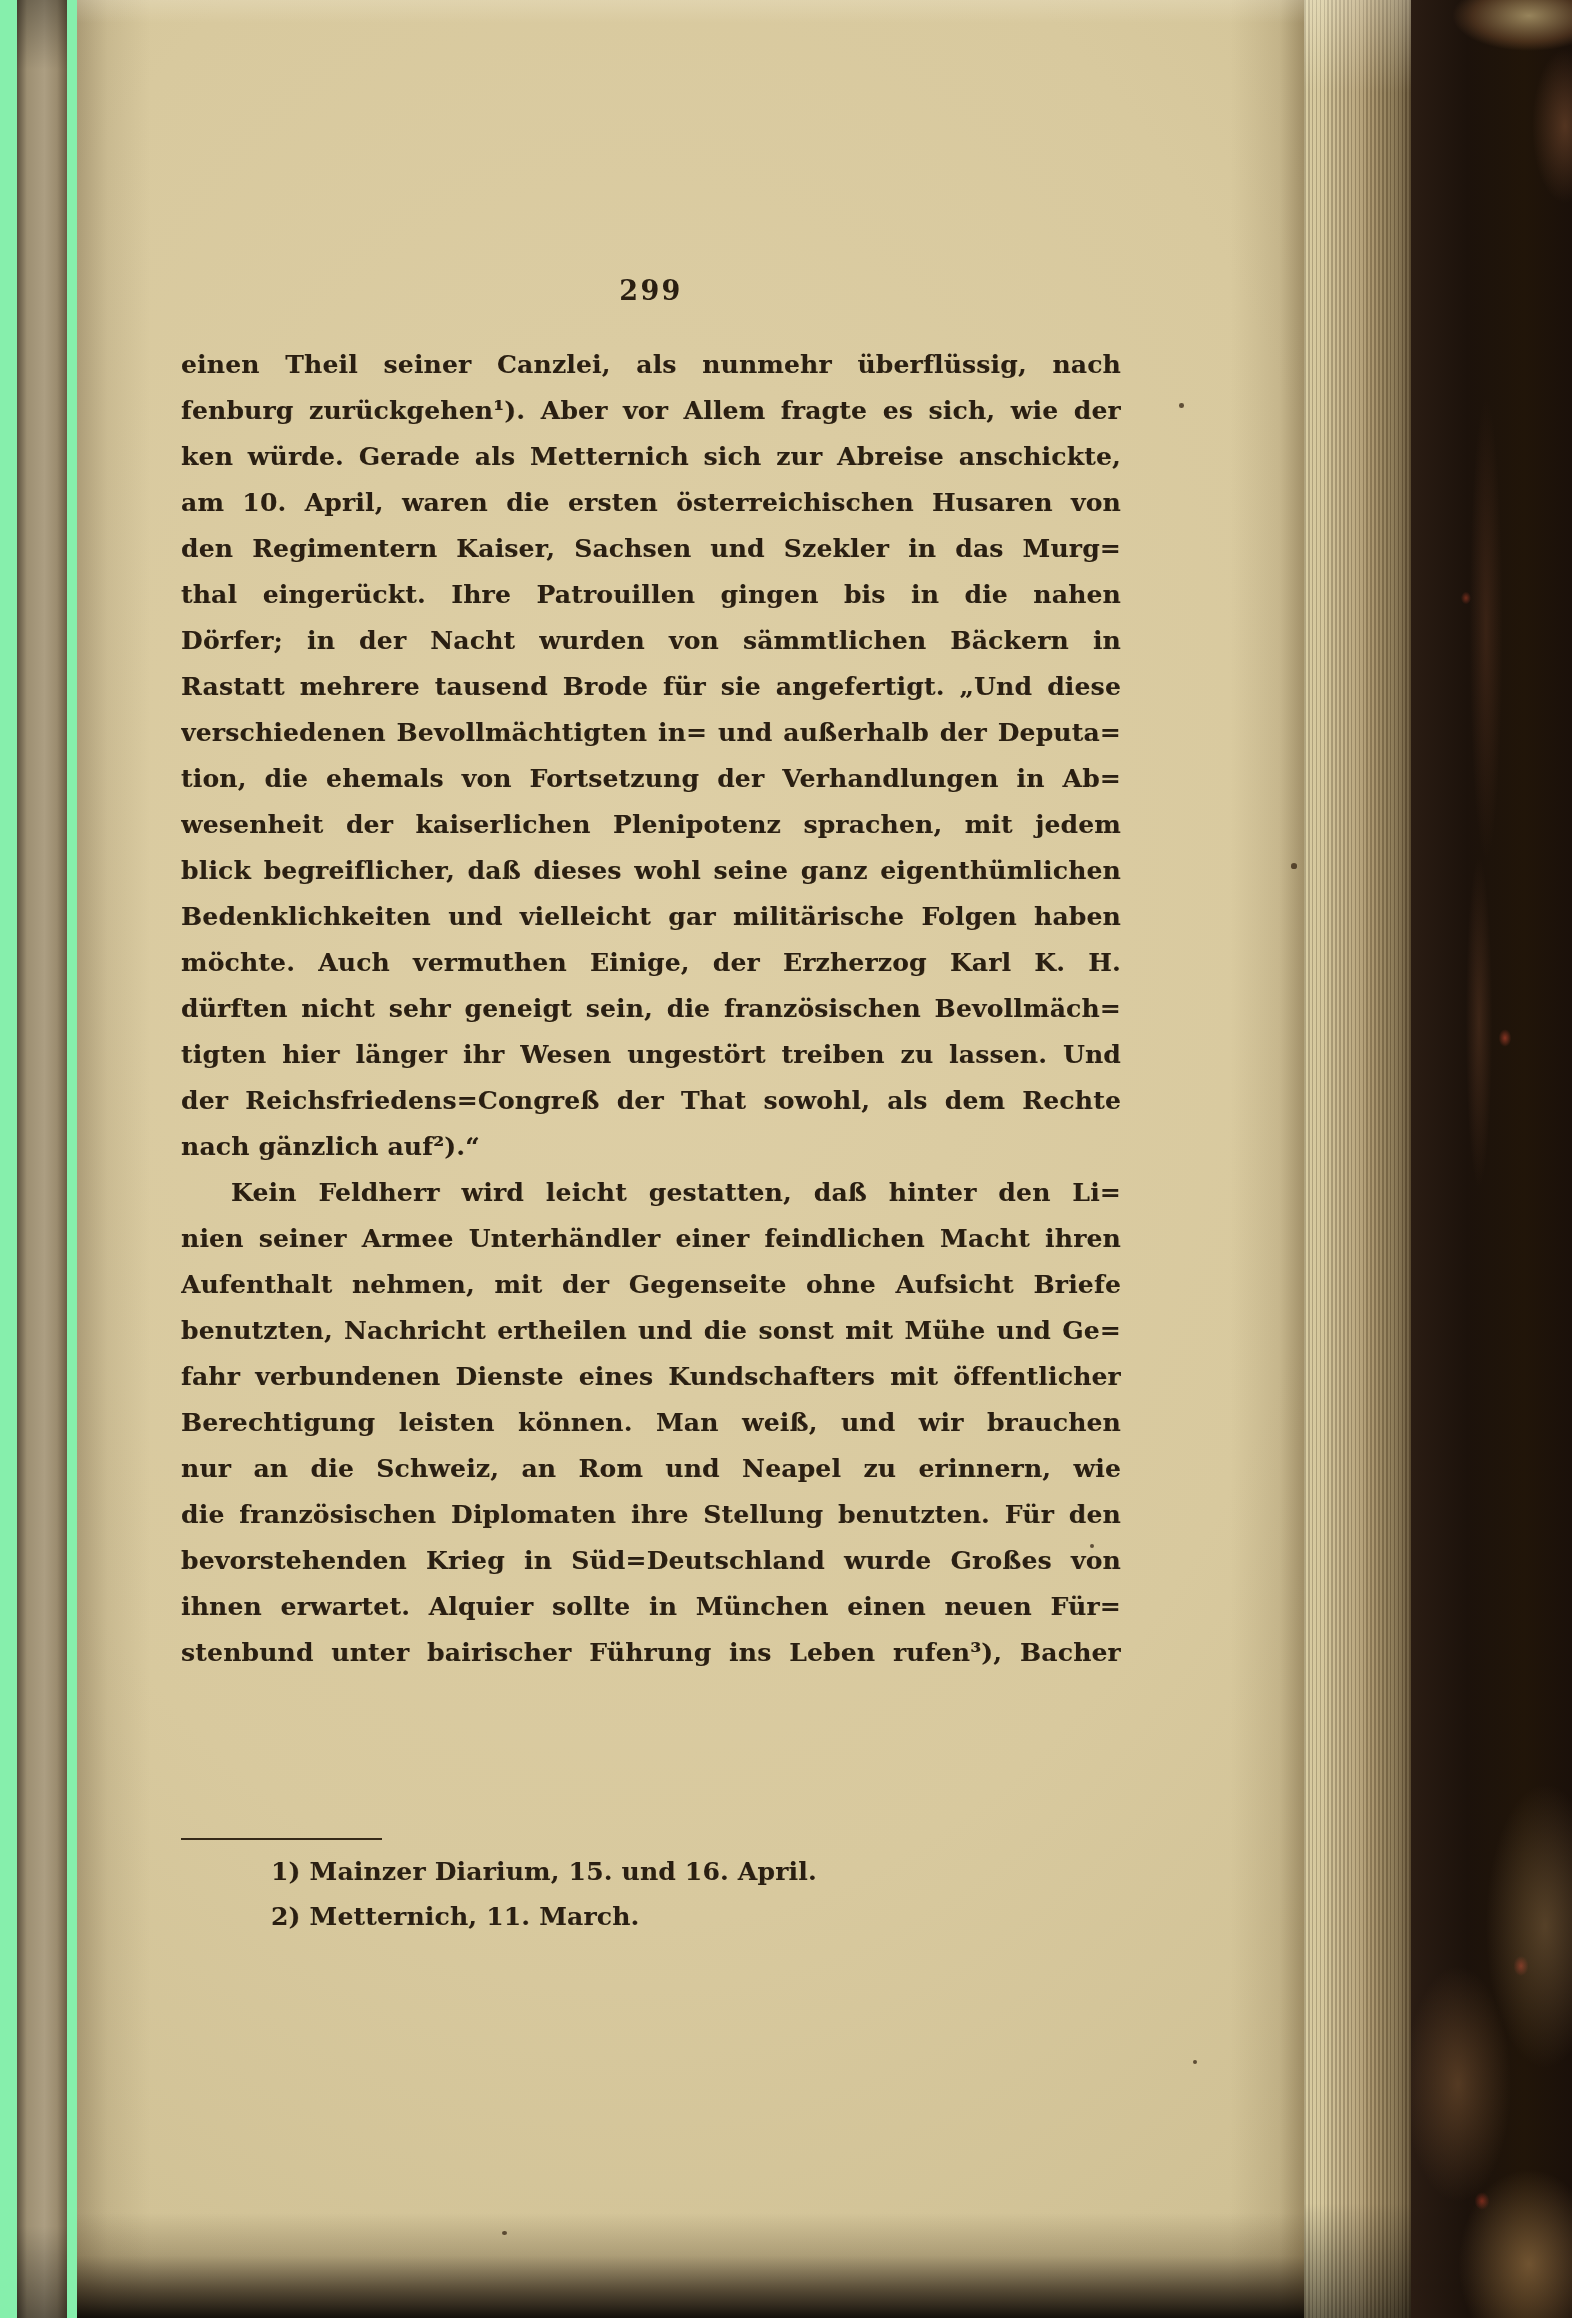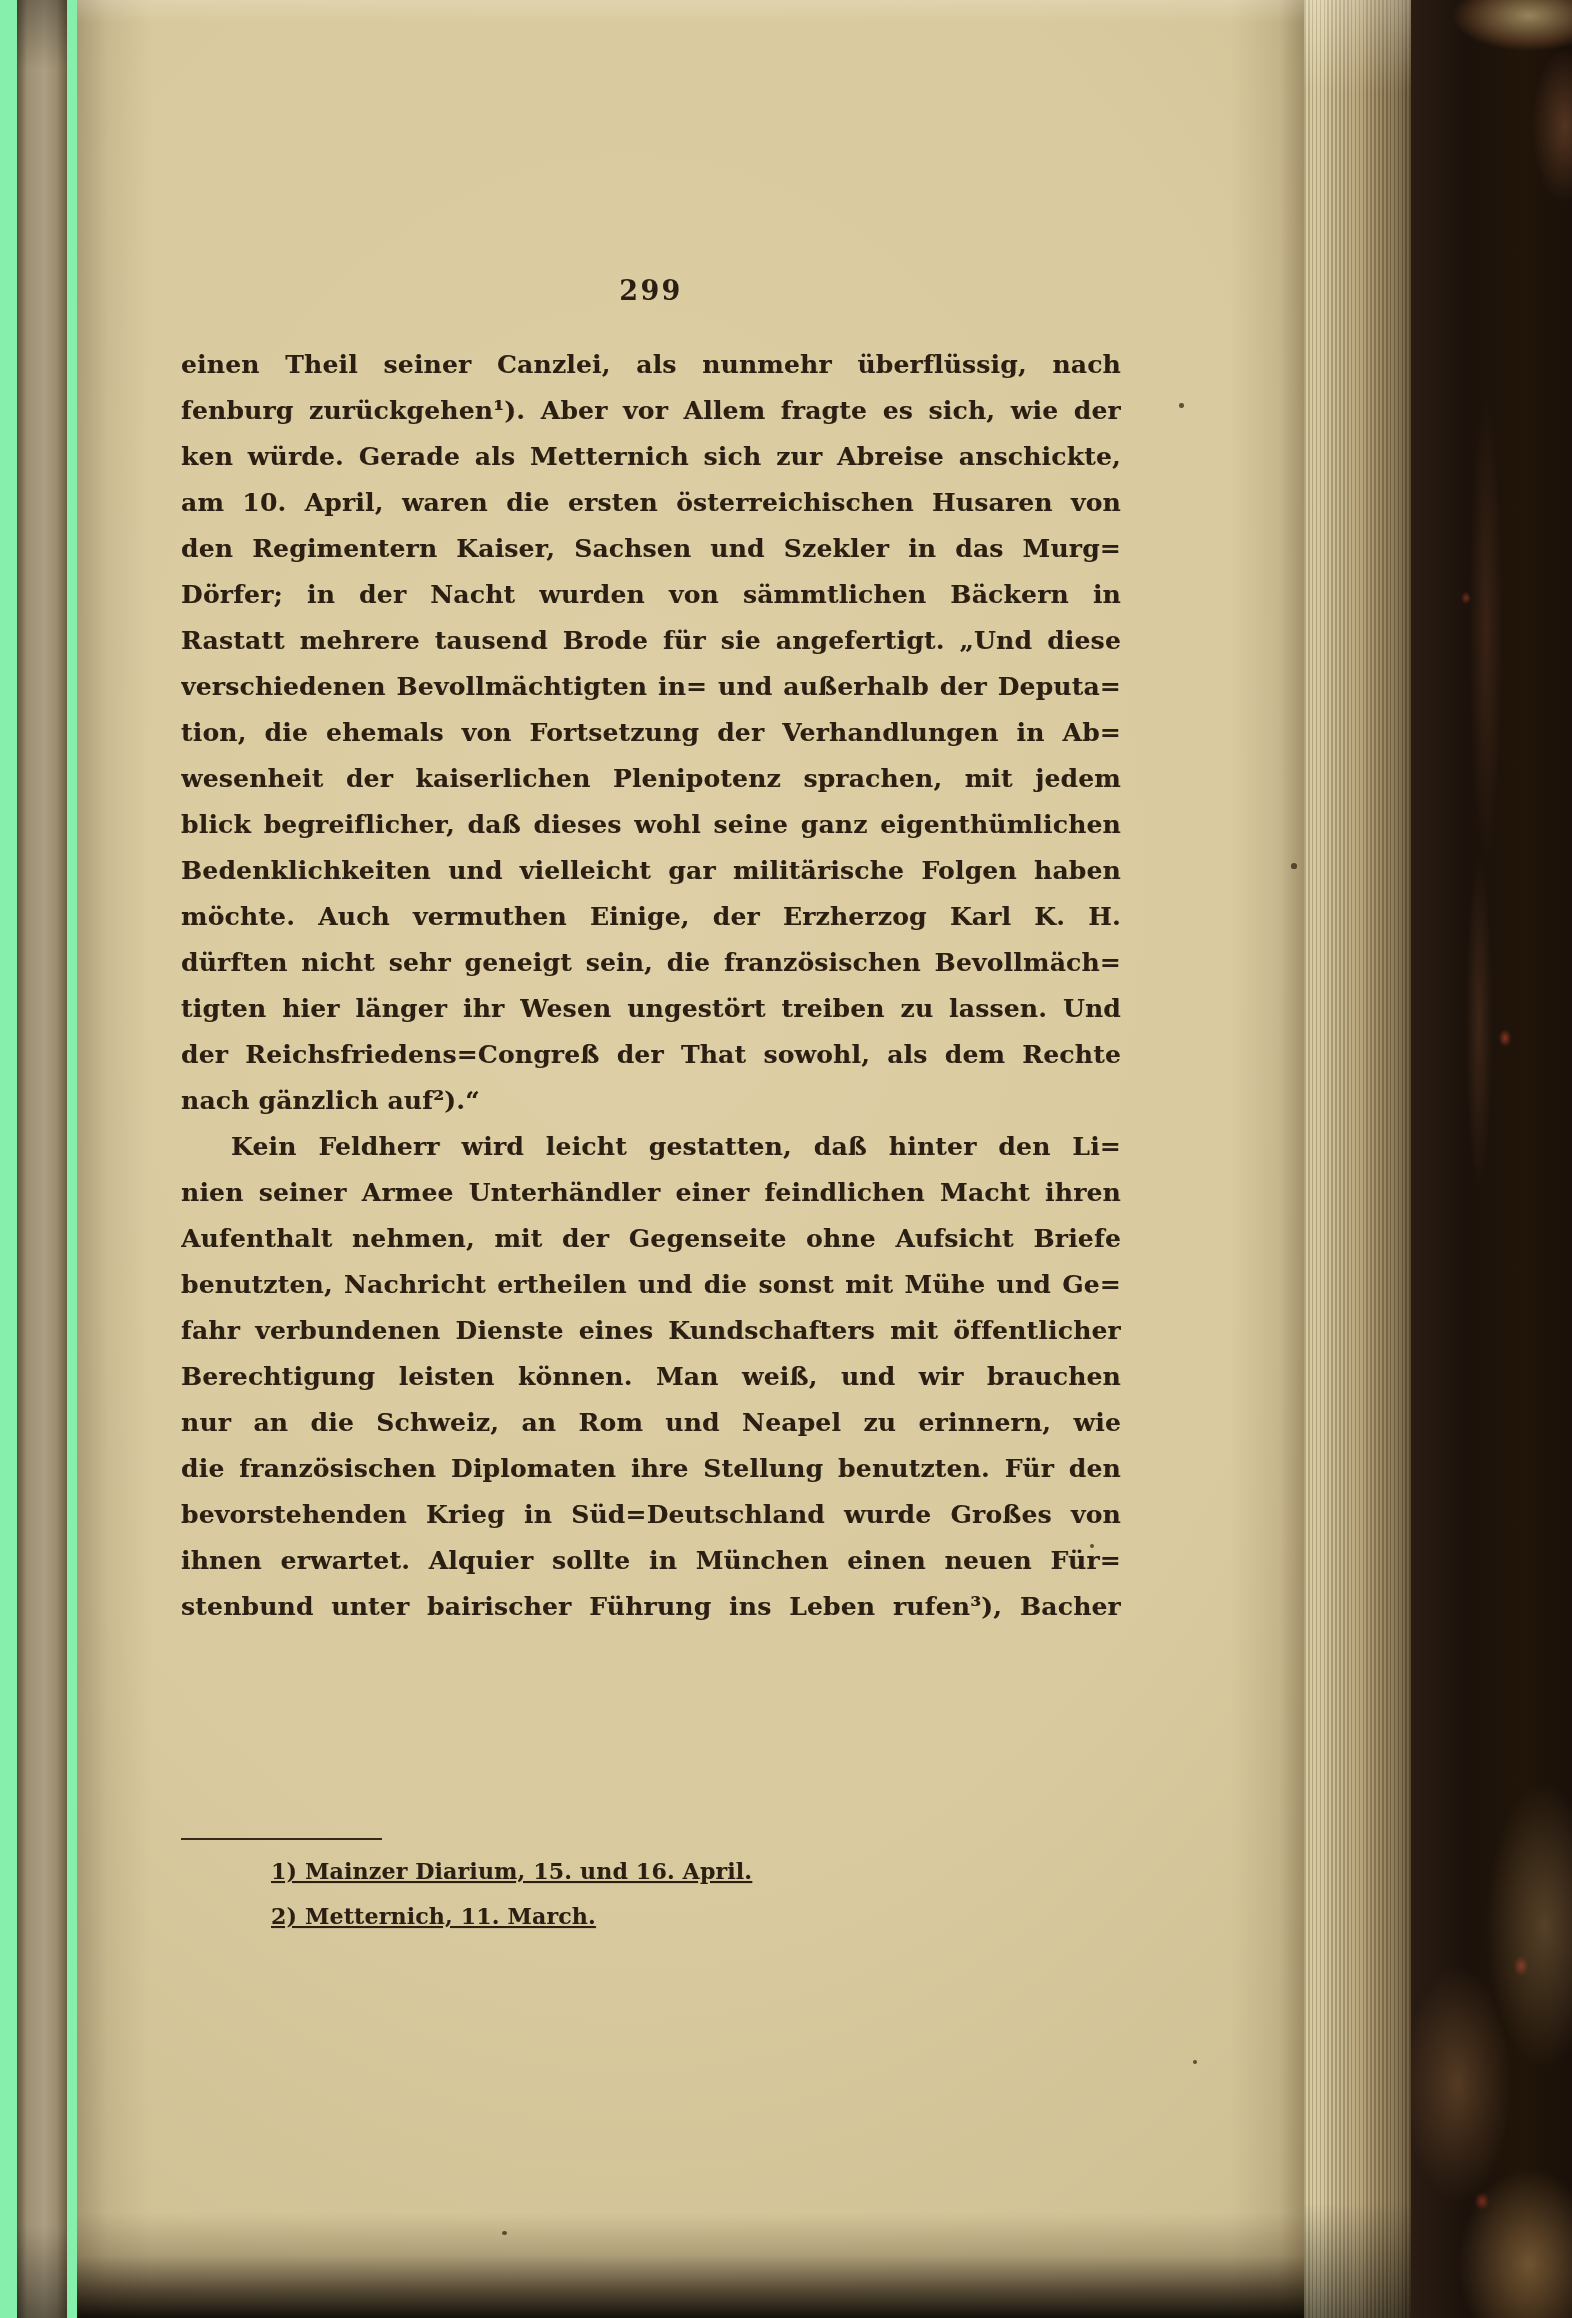--- a/index.html
+++ b/index.html
@@ -67,23 +67,22 @@
   }
   .bline { height:46px; line-height:46px; white-space:pre; }
   .bline.just { white-space:normal; text-align:justify; text-align-last:justify; overflow:hidden; }
   .bline.indent { text-indent:50px; }
   #footnote-rule {
     position:absolute; top:1838px; left:104px; width:201px; height:2.4px;
     background:#352918;
   }
   #footnotes {
     position:absolute; top:1849px; left:104px; width:991px;
-    font-size:22px; font-weight:700; letter-spacing:0.2px;
+    font-size:25px; font-weight:700; letter-spacing:0.2px;
     text-shadow:0.3px 0.3px 0 rgba(42,31,18,0.3);
-    text-decoration:underline;
   }
   .fnline { height:45px; line-height:45px; padding-left:90px; white-space:pre; }
   
   .speck { position:absolute; border-radius:50%; background:rgba(55,38,20,0.75); }
 </style>
 </head>
 <body>
 
 <div id="stage">
 
@@ -91,20 +90,21 @@
 
   <div id="page">
     <div id="page-number">299</div>
 
     <div id="body-text">
         <div class="bline just">einen Theil seiner Canzlei, als nunmehr überflüssig, nach Aschaf=</div>
         <div class="bline just">fenburg zurückgehen¹). Aber vor Allem fragte es sich, wie der</div>
         <div class="bline just">ken würde. Gerade als Metternich sich zur Abreise anschickte,</div>
         <div class="bline just">am 10. April, waren die ersten österreichischen Husaren von</div>
         <div class="bline just">den Regimentern Kaiser, Sachsen und Szekler in das Murg=</div>
+        <div class="bline just">thal eingerückt. Ihre Patrouillen gingen bis in die nahen</div>
         <div class="bline just">Dörfer; in der Nacht wurden von sämmtlichen Bäckern in</div>
         <div class="bline just">Rastatt mehrere tausend Brode für sie angefertigt. „Und diese</div>
         <div class="bline just">verschiedenen Bevollmächtigten in= und außerhalb der Deputa=</div>
         <div class="bline just">tion, die ehemals von Fortsetzung der Verhandlungen in Ab=</div>
         <div class="bline just">wesenheit der kaiserlichen Plenipotenz sprachen, mit jedem Augen=</div>
         <div class="bline just">blick begreiflicher, daß dieses wohl seine ganz eigenthümlichen</div>
         <div class="bline just">Bedenklichkeiten und vielleicht gar militärische Folgen haben</div>
         <div class="bline just">möchte. Auch vermuthen Einige, der Erzherzog Karl K. H.</div>
         <div class="bline just">dürften nicht sehr geneigt sein, die französischen Bevollmäch=</div>
         <div class="bline just">tigten hier länger ihr Wesen ungestört treiben zu lassen. Und</div>

